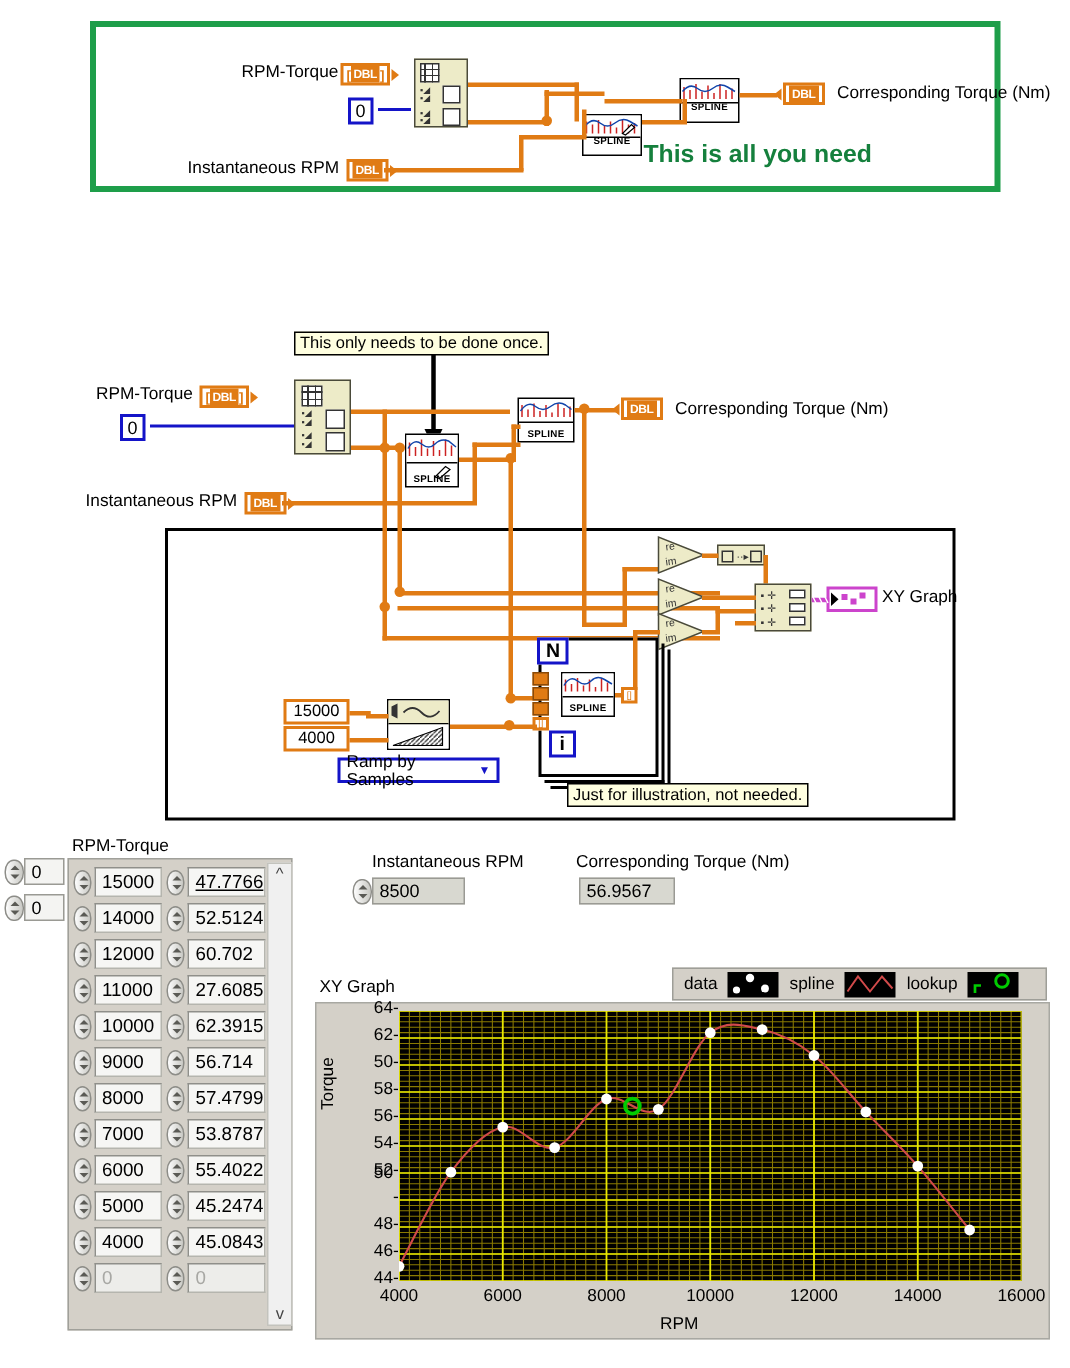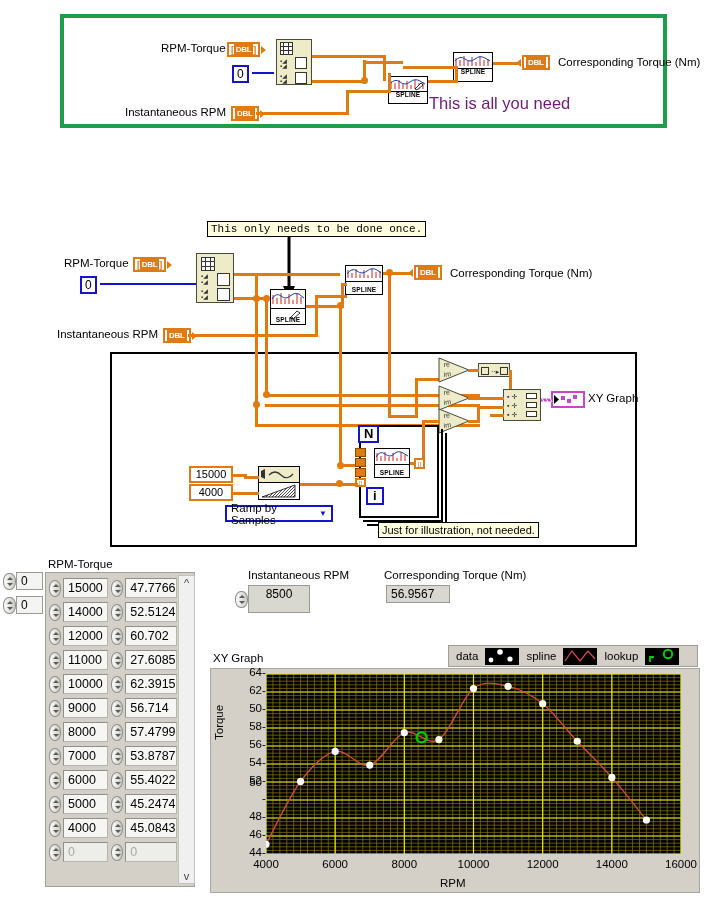--- a/index.html
+++ b/index.html
@@ -50,21 +50,21 @@
   .spline-vi { position:absolute; background:#fff; border:1px solid #000; }
   .spline-vi .top { height:56%; border-bottom:1px solid #000; position:relative; overflow:hidden;}
   .spline-vi .txt { font-size:6.5px; font-weight:bold; text-align:center; letter-spacing:0.2px; line-height:1;}
 
   .comment-box {
     position:absolute; background:#FFFFE0; border:1px solid #000;
     font-size:11px; padding:1px 3px; white-space:nowrap; color:#000;
   }
 
   .greenbox { position:absolute; border:4px solid #1E9E4A; background:#fff; }
-  .greentext { color:#701a75; font-weight:normal; font-size:16.5px; }
+  .greentext { color:#15803d; font-weight:bold; font-size:16.5px; }
 
   .blackbox { position:absolute; border:2px solid #000; background:#fff; }
 
   
   .fp-label { font-size:11.5px; color:#000; }
   .num-ind {
     background:#D8D8D0; border:1px solid #9a9a94;
     font-size:12px; padding:1px 4px; color:#000;
   }
   .num-ctrl-box {
@@ -188,21 +188,21 @@
     <div class="arrow-r"></div>
   </div>
   <div class="wire wire-h" style="left:192px; top:94px; width:93px;"></div>
   <div class="wire wire-v" style="left:282px; top:72px; height:24px;"></div>
   <div class="wire wire-h" style="left:282px; top:72px; width:45px;"></div>
   <div class="wire wire-v" style="left:324px; top:55px; height:18px;"></div>
 
   <div class="abs greentext" style="left:365px; top:76px;">This is all you need</div>
 </div>
 
-<div class="comment-box" style="left:207px; top:221px;font-family:Liberation Mono, monospace;">This only needs to be done once.</div>
+<div class="comment-box" style="left:196px; top:221px;">This only needs to be done once.</div>
 <svg class="abs" style="left:281px; top:236px;" width="16" height="65">
   <line x1="8" y1="0" x2="8" y2="52" stroke="#000" stroke-width="3"></line>
   <polygon points="2,50 14,50 8,63" fill="#000"></polygon>
 </svg>
 
 <div class="abs label" style="left:64px; top:257px;">RPM-Torque</div>
 <div class="abs" style="left:133px; top:257px; display:flex; align-items:center;">
   <div class="term-dbl">
       <span style="color:#E07B14;font-size:9px;">[</span>
       <span class="inner">DBL</span>
@@ -434,21 +434,21 @@
 <div class="scrollbar" style="left:178px; top:575px; height:309px;">
   <div class="sb-arrow">^</div>
   <div class="sb-arrow">v</div>
 </div>
 
 <div class="abs" id="array-rows" style="left:49px; top:576px; width:128px;">
     <div class="arr-row">
       <div class="spinner" style="margin-right:2px;"></div>
       <div class="arr-cell" style="width:49px;">15000</div>
       <div class="spinner" style="margin:0 2px 0 3px;"></div>
-      <div class="arr-cell" style="width:56px;">47.7766</div>
+      <div class="arr-cell" style="width:56px;text-decoration:underline;">47.7766</div>
     </div>
     <div class="arr-row">
       <div class="spinner" style="margin-right:2px;"></div>
       <div class="arr-cell" style="width:49px;">14000</div>
       <div class="spinner" style="margin:0 2px 0 3px;"></div>
       <div class="arr-cell" style="width:56px;">52.5124</div>
     </div>
     <div class="arr-row">
       <div class="spinner" style="margin-right:2px;"></div>
       <div class="arr-cell" style="width:49px;">12000</div>
@@ -507,21 +507,21 @@
       <div class="spinner" style="margin-right:2px;"></div>
       <div class="arr-cell dim" style="width:49px;">0</div>
       <div class="spinner" style="margin:0 2px 0 3px;"></div>
       <div class="arr-cell dim" style="width:56px;">0</div>
     </div>
   </div>
 
 <div class="abs fp-label" style="left:248px; top:569px;">Instantaneous RPM</div>
 <div class="abs" style="left:235px; top:585px; display:flex; align-items:center;">
   <div class="spinner"></div>
-  <div class="num-ind" style="width:62px; height:28px; line-height:15px; background:#D8D8D0;text-align:center;">8500</div>
+  <div class="num-ind" style="width:62px; height:18px; line-height:15px; background:#D8D8D0;">8500</div>
 </div>
 
 <div class="abs fp-label" style="left:384px; top:569px;">Corresponding Torque (Nm)</div>
 <div class="num-ind abs" style="left:386px; top:585px; width:64px; height:18px; line-height:15px;">56.9567</div>
 
 <div class="abs fp-label" style="left:213px; top:652px;">XY Graph</div>
 
 <div class="legend-box" style="left:448px; top:645px; width:250px; height:22px;">
   <span class="legend-name">data</span>
   <div class="legend-swatch">

